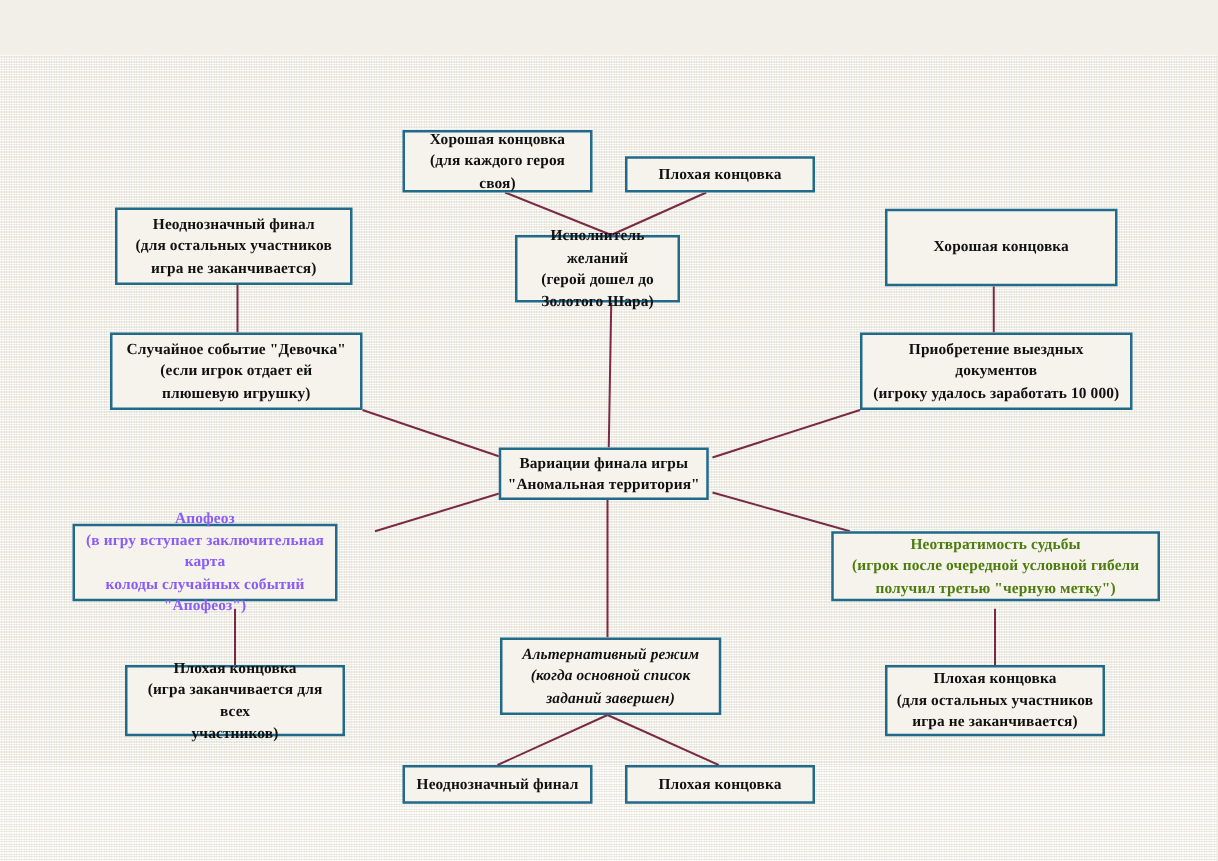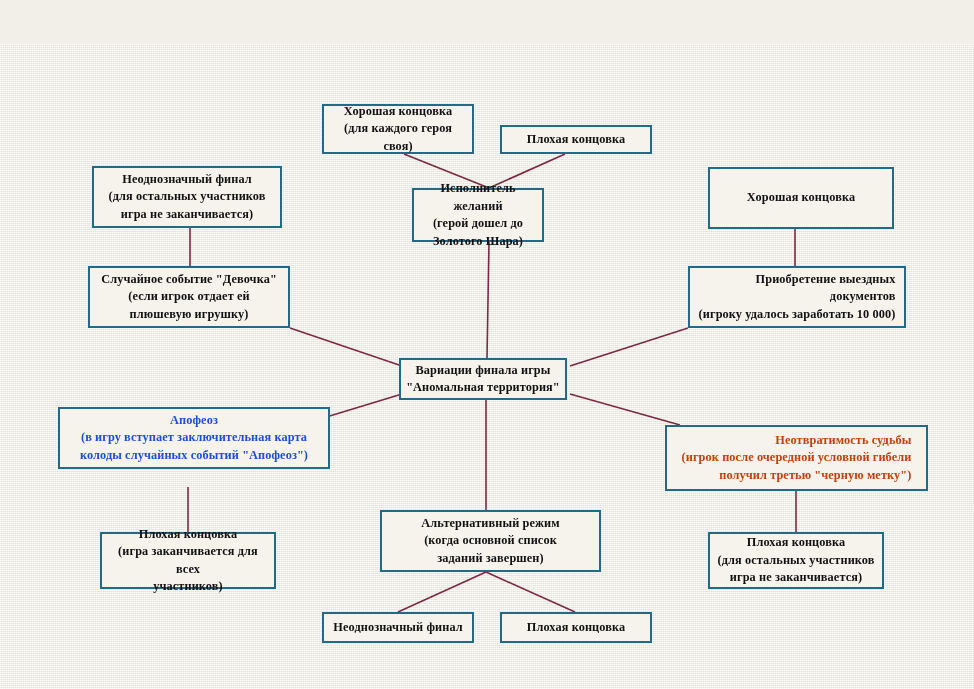--- a/index.html
+++ b/index.html
@@ -76,32 +76,32 @@
       <div class="node" style="left: 92px; top: 122px; width: 190px; height: 62px; border-color: rgb(33, 106, 138); background-color: rgb(245, 243, 236); color: rgb(17, 17, 17);">Неоднозначный финал
 (для остальных участников
 игра не заканчивается)</div>
       <div class="node" style="left: 412px; top: 144px; width: 132px; height: 54px; border-color: rgb(33, 106, 138); background-color: rgb(245, 243, 236); color: rgb(17, 17, 17);">Исполнитель желаний
 (герой дошел до
 Золотого Шара)</div>
       <div class="node" style="left: 708px; top: 123px; width: 186px; height: 62px; border-color: rgb(33, 106, 138); background-color: rgb(245, 243, 236); color: rgb(17, 17, 17);">Хорошая концовка</div>
       <div class="node" style="left: 88px; top: 222px; width: 202px; height: 62px; border-color: rgb(33, 106, 138); background-color: rgb(245, 243, 236); color: rgb(17, 17, 17);">Случайное событие "Девочка"
 (если игрок отдает ей
 плюшевую игрушку)</div>
-      <div class="node" style="left: 688px; top: 222px; width: 218px; height: 62px; border-color: rgb(33, 106, 138); background-color: rgb(245, 243, 236); color: rgb(17, 17, 17); text-align: right;">Приобретение выездных
+      <div class="node" style="left: 688px; top: 222px; width: 218px; height: 62px; border-color: rgb(33, 106, 138); background-color: rgb(245, 243, 236); color: rgb(17, 17, 17);">Приобретение выездных
 документов
 (игроку удалось заработать 10 000)</div>
       <div class="node" style="left: 399px; top: 314px; width: 168px; height: 42px; border-color: rgb(33, 106, 138); background-color: rgb(245, 243, 236); color: rgb(17, 17, 17);">Вариации финала игры
 "Аномальная территория"</div>
-      <div class="node" style="left: 58px; top: 363px; width: 272px; height: 62px; border-color: rgb(33, 106, 138); background-color: rgb(245, 243, 236); color: #1d4ed8;">Апофеоз
+      <div class="node" style="left: 58px; top: 375px; width: 212px; height: 62px; border-color: rgb(33, 106, 138); background-color: rgb(245, 243, 236); color: #8b5cf6;">Апофеоз
 (в игру вступает заключительная карта
 колоды случайных событий "Апофеоз")</div>
-      <div class="node" style="left: 665px; top: 381px; width: 263px; height: 66px; border-color: rgb(33, 106, 138); background-color: rgb(245, 243, 236); color: #c2410c; text-align: right;">Неотвратимость судьбы
+      <div class="node" style="left: 665px; top: 381px; width: 263px; height: 56px; border-color: rgb(33, 106, 138); background-color: rgb(245, 243, 236); color: #4d7c0f;">Неотвратимость судьбы
 (игрок после очередной условной гибели
 получил третью "черную метку")</div>
-      <div class="node" style="left: 380px; top: 466px; width: 221px; height: 62px; border-color: rgb(33, 106, 138); background-color: rgb(245, 243, 236); color: rgb(17, 17, 17);">Альтернативный режим
+      <div class="node" style="left: 400px; top: 466px; width: 177px; height: 62px; border-color: rgb(33, 106, 138); background-color: rgb(245, 243, 236); color: rgb(17, 17, 17); font-style: italic;">Альтернативный режим
 (когда основной список
 заданий завершен)</div>
       <div class="node" style="left: 100px; top: 488px; width: 176px; height: 57px; border-color: rgb(33, 106, 138); background-color: rgb(245, 243, 236); color: rgb(17, 17, 17);">Плохая концовка
 (игра заканчивается для всех
 участников)</div>
       <div class="node" style="left: 708px; top: 488px; width: 176px; height: 57px; border-color: rgb(33, 106, 138); background-color: rgb(245, 243, 236); color: rgb(17, 17, 17);">Плохая концовка
 (для остальных участников
 игра не заканчивается)</div>
       <div class="node" style="left: 322px; top: 568px; width: 152px; height: 31px; border-color: rgb(33, 106, 138); background-color: rgb(245, 243, 236); color: rgb(17, 17, 17);">Неоднозначный финал</div>
       <div class="node" style="left: 500px; top: 568px; width: 152px; height: 31px; border-color: rgb(33, 106, 138); background-color: rgb(245, 243, 236); color: rgb(17, 17, 17);">Плохая концовка</div>

